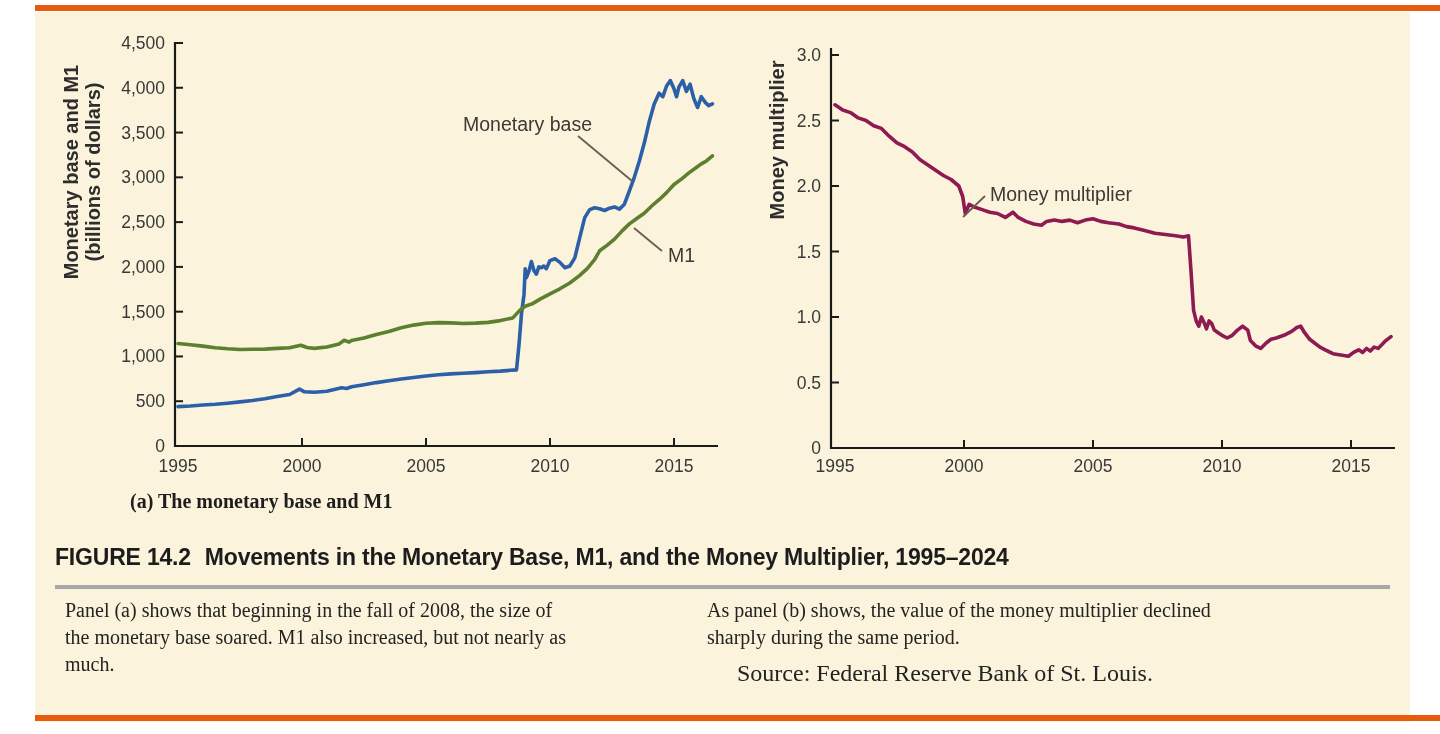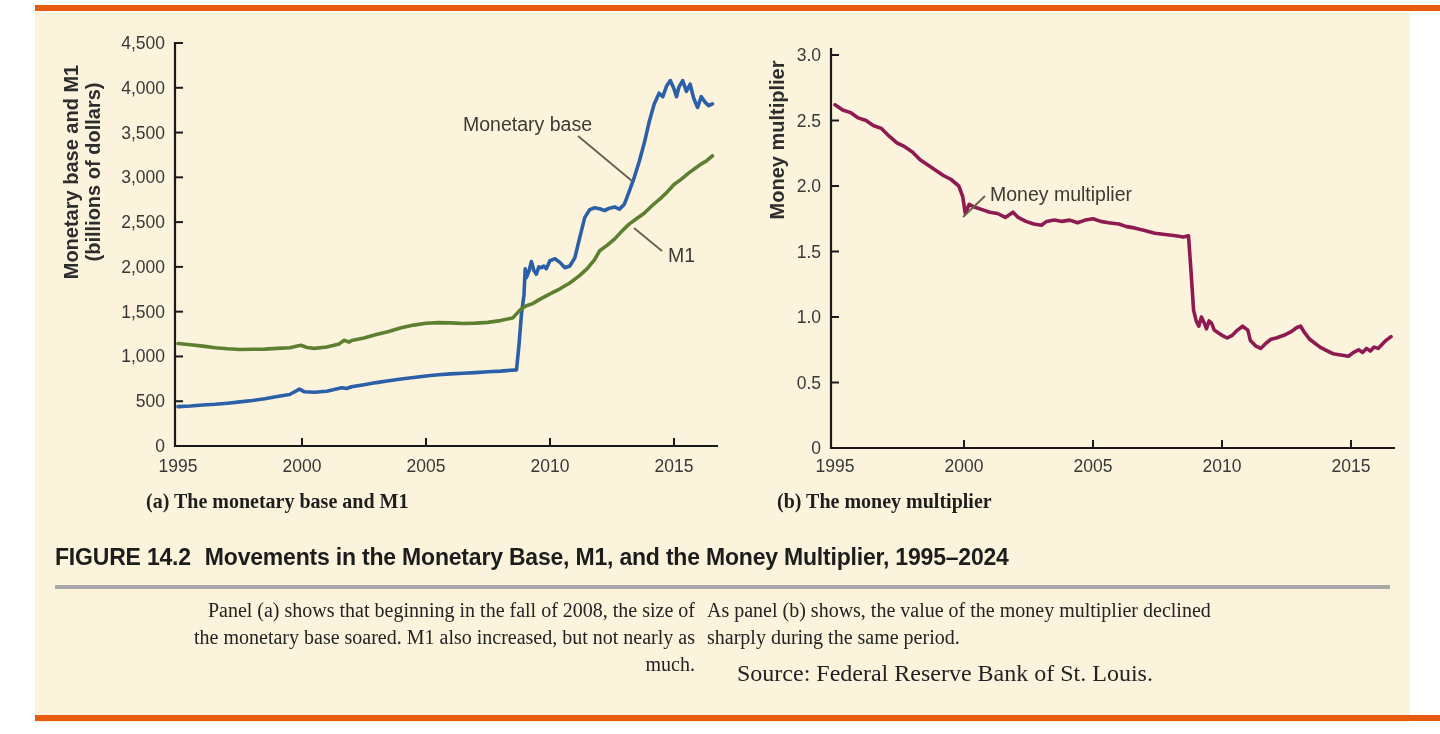--- a/index.html
+++ b/index.html
@@ -9,29 +9,29 @@
   .accent-bar.top{top:5px;}
   .accent-bar.bottom{top:715px;}
   .figure-panel{position:absolute;left:35px;top:12px;width:1375px;height:710px;background:#FCF3DC;}
   .charts-canvas{position:absolute;left:0;top:0;width:1440px;height:734px;}
   .ylabel{position:absolute;transform:translate(-50%,-50%) rotate(-90deg);white-space:nowrap;
           font-weight:bold;font-size:20px;line-height:22px;color:#2d2d2d;text-align:center;}
   .ylabel-a{left:82px;top:172px;}
   .ylabel-b{left:777px;top:140px;}
   .panel-caption{position:absolute;font-family:"Liberation Serif",serif;font-weight:bold;
                  font-size:20px;color:#1e1e1e;white-space:nowrap;}
-  .caption-a{left:146px;top:490px;}
+  .caption-a{left:130px;top:490px;}
   .caption-b{left:777px;top:490px;}
   .figure-title-row{position:absolute;left:55px;top:544px;width:1340px;white-space:nowrap;
                     font-size:23px;font-weight:bold;color:#1c1c1c;letter-spacing:-0.2px;}
   .figure-title-row .figure-label{margin-right:14px;margin-top:12px;}
   .title-rule{position:absolute;left:55px;top:585px;width:1335px;height:4px;background:#a8a8a8;}
   .body-text{position:absolute;font-family:"Liberation Serif",serif;font-size:20px;
              line-height:27px;color:#232323;white-space:pre-line;}
-  .body-left{left:55px;top:597px;width:640px;text-align:right;}
+  .body-left{left:65px;top:597px;width:640px;}
   .body-right{left:707px;top:597px;width:640px;}
   .source-line{position:absolute;left:737px;top:660px;font-family:"Liberation Serif",serif;
                font-size:24px;color:#232323;}
   .watermark{position:absolute;left:928px;top:636px;font-size:45px;color:#b5b2ab;opacity:0.95;
              white-space:nowrap;letter-spacing:1px;
              text-shadow:1px 1px 0 #ffffff,-1px -1px 0 #ffffff,1px -1px 0 #ffffff,-1px 1px 0 #ffffff;}
 </style>
 </head>
 <body>
 
@@ -108,21 +108,20 @@
   <div class="ylabel ylabel-a">
     <div>Monetary base and M1</div>
     <div>(billions of dollars)</div>
   </div>
 
   <div class="ylabel ylabel-b">
     <div>Money multiplier</div>
   </div>
 
   <div class="panel-caption caption-a">(a) The monetary base and M1</div>
-  <div class="panel-caption caption-b">(b) The money multiplier</div>
 
   <div class="figure-title-row">
     <span class="figure-label">FIGURE 14.2</span><span>Movements in the Monetary Base, M1, and the Money Multiplier, 1995–2024</span>
   </div>
 
   <div class="title-rule"></div>
 
   <div class="body-text body-left">Panel (a) shows that beginning in the fall of 2008, the size of
 the monetary base soared. M1 also increased, but not nearly as
 much.</div>

